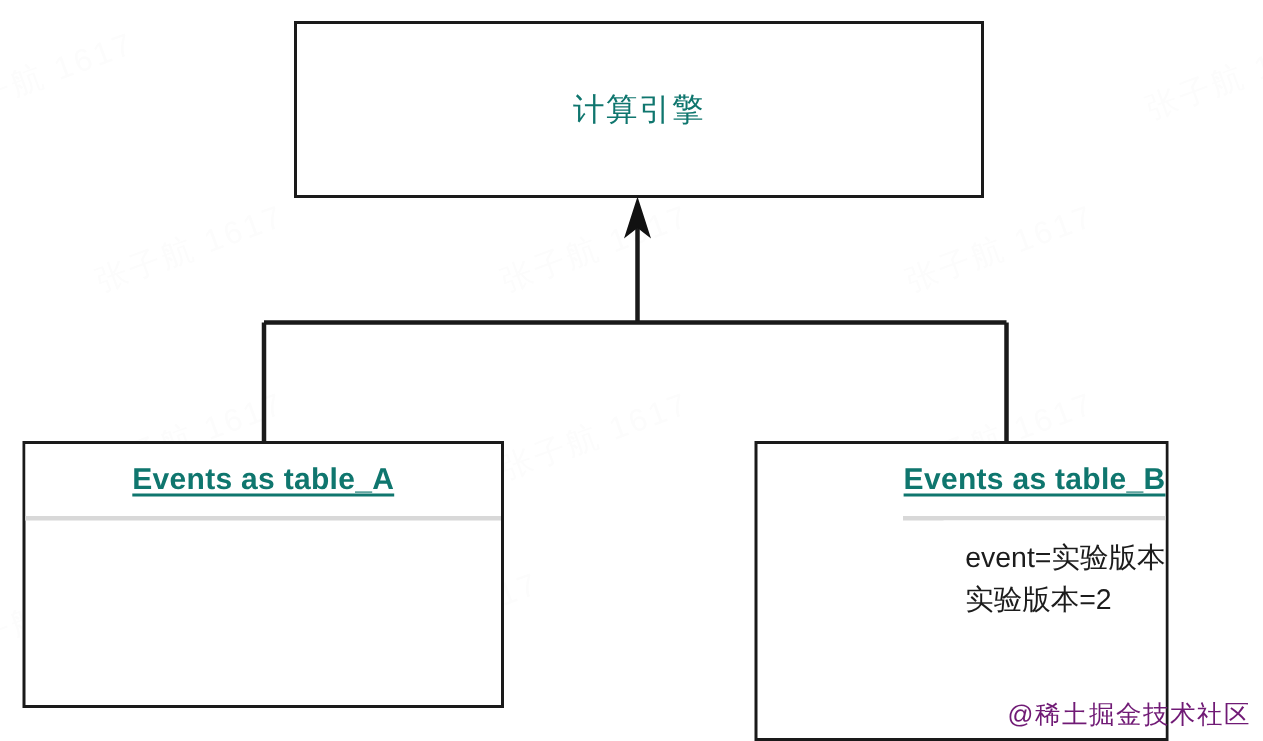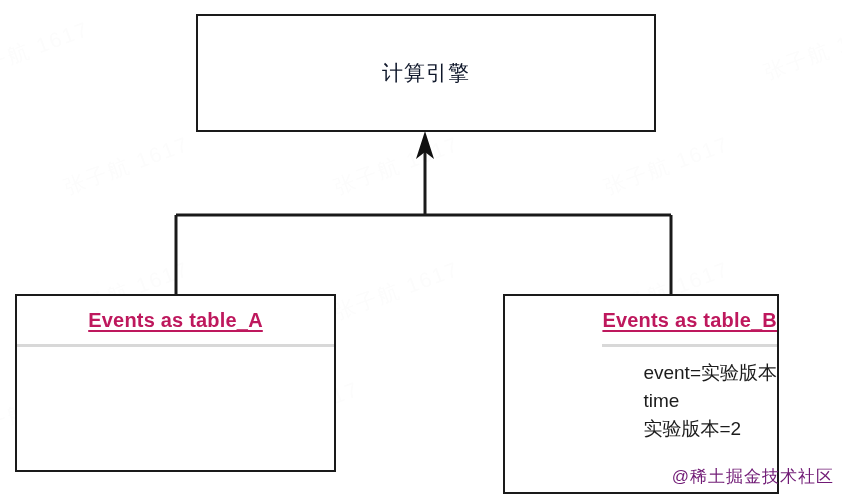--- a/index.html
+++ b/index.html
@@ -60,21 +60,21 @@
     left: 196px;
     top: 14px;
     width: 460px;
     height: 118px;
     display: flex;
     align-items: center;
     justify-content: center;
   }
   .engine-label {
     font-size: 21px;
-    color: #0f172a;
+    color: #0f766e;
     letter-spacing: 1px;
     font-family: "Liberation Sans", "DejaVu Sans", sans-serif;
   }
 
   .table-node {
     display: flex;
     flex-direction: column;
   }
   #table-a-node {
     left: 15px;
@@ -95,21 +95,21 @@
     flex: 0 0 auto;
     display: flex;
     align-items: center;
     justify-content: center;
     border-bottom: 3px solid #d8d8d8;
     background: #ffffff;
   }
   .table-header-text {
     font-size: 20px;
     font-weight: bold;
-    color: #be185d;
+    color: #0f766e;
     text-decoration: underline;
     text-underline-offset: 3px;
     letter-spacing: 0.2px;
     font-family: "Liberation Sans", "DejaVu Sans", sans-serif;
   }
 
   .table-body {
     flex: 1 1 auto;
     padding: 12px 0 0 14px;
     background: #ffffff;
@@ -178,20 +178,19 @@
       <span class="table-header-text">Events as table_A</span>
     </div>
   </div>
 
   <div class="node table-node" id="table-b-node">
     <div class="table-header">
       <span class="table-header-text">Events as table_B</span>
     </div>
     <div class="table-body">
       <div class="field-row">event=实验版本</div>
-      <div class="field-row">time</div>
       <div class="field-row">实验版本=2</div>
     </div>
   </div>
 
   <div id="credit-watermark">@稀土掘金技术社区</div>
 
 </div>
 
 </body></html>

